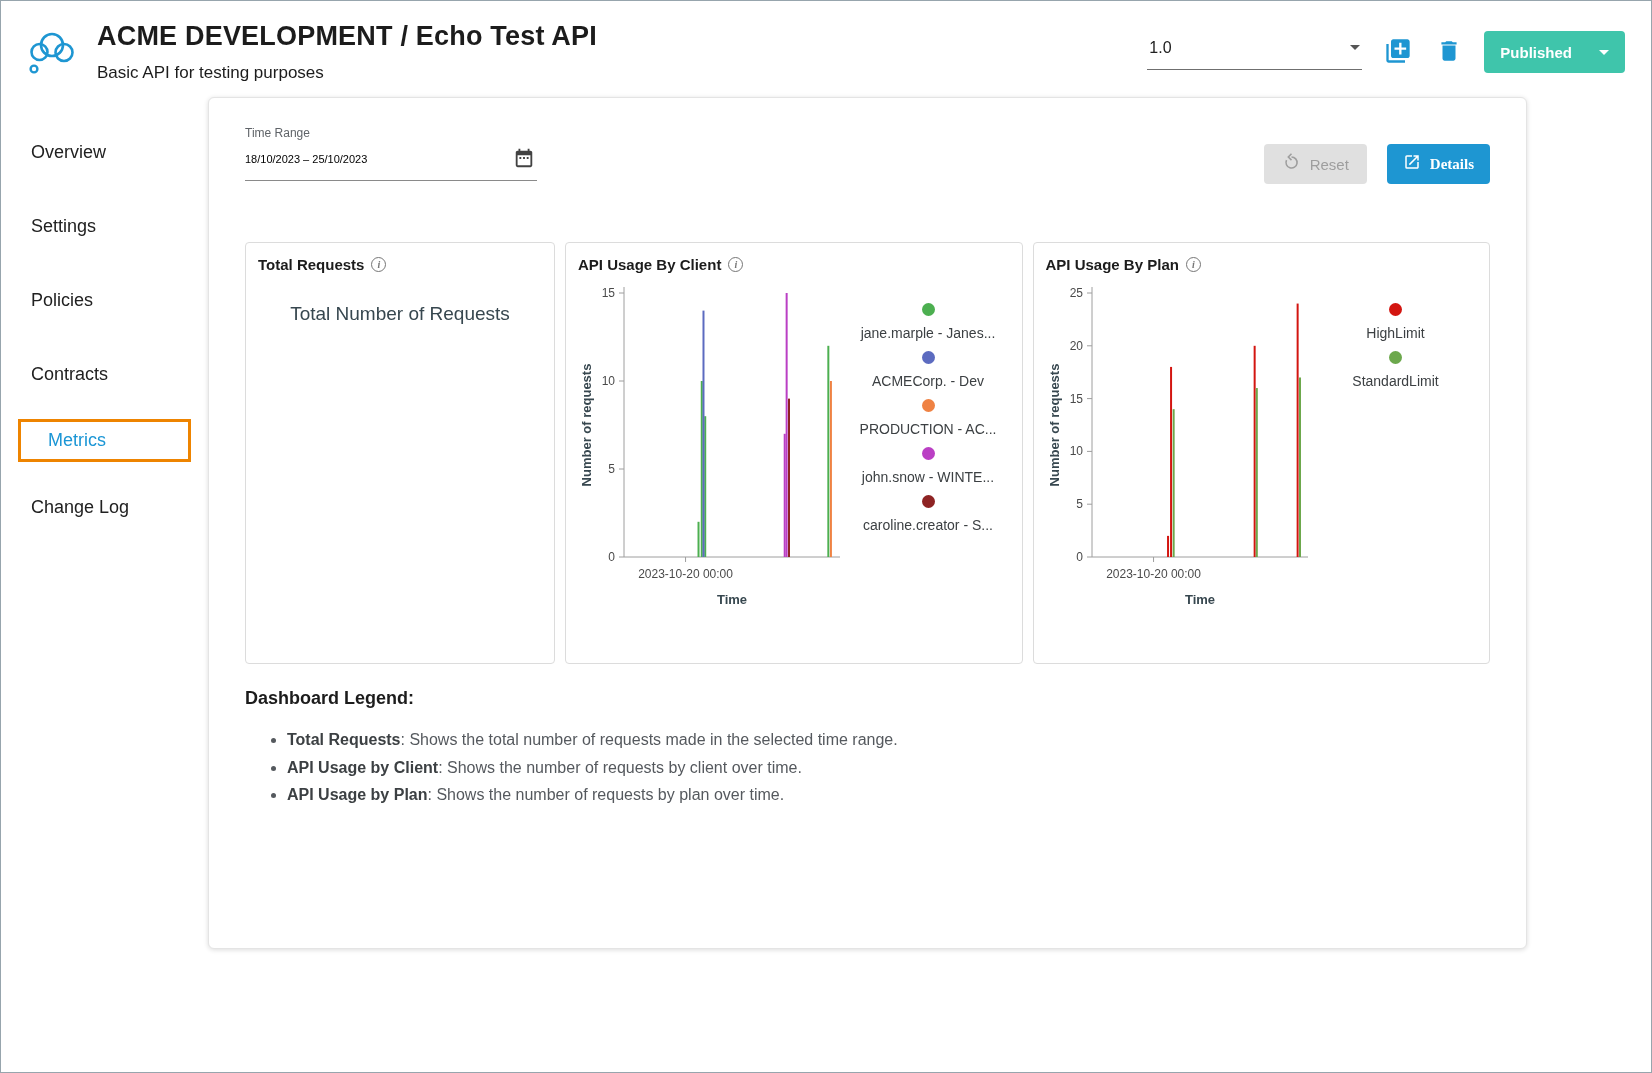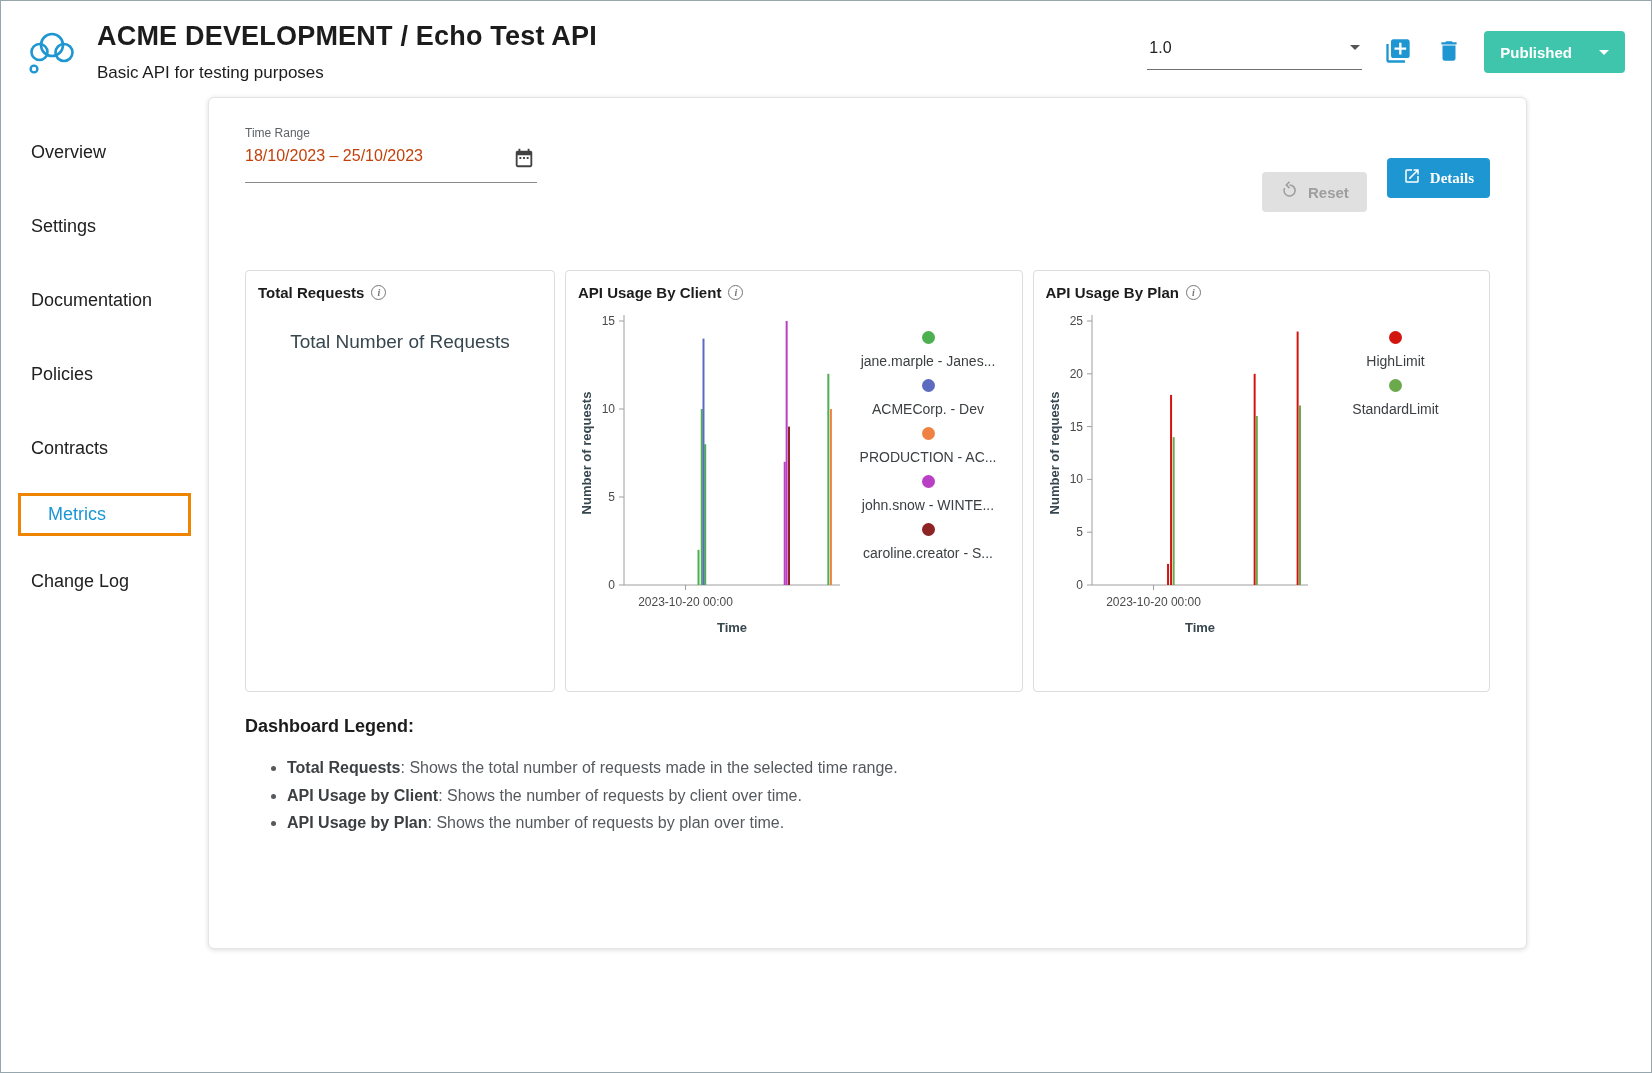--- a/index.html
+++ b/index.html
@@ -27,25 +27,25 @@
   .sidebar { width:207px; flex:none; padding-top:18px; }
   .side-item { height:74px; display:flex; align-items:center; padding-left:30px; font-size:18px; color:#212121; cursor:pointer; }
   .side-item.active { height:43px; margin:8px 17px; border:3px solid #EE8400; border-radius:0; padding-left:27px; color:#1B96D5; }
 
   .main-card { flex:1; margin-right:124px; background:#fff; border:1px solid #e4e4e4; border-radius:6px;
       box-shadow:0 1px 5px rgba(0,0,0,.14); padding:28px 36px 40px 36px; height:852px; }
 
   
   .toolbar { display:flex; justify-content:space-between; align-items:flex-start; }
   .tr-label { font-size:12px; color:#5f6368; display:block; }
-  .tr-field { width:292px; display:flex; justify-content:space-between; 
-      font-size:16px; color:#c2410c; padding:7px 2px 9px 0; border-bottom:1px solid #8a8a8a; cursor:pointer; }
+  .tr-field { width:292px; display:flex; justify-content:space-between; align-items:center;
+      font-size:11px; color:#000000; padding:7px 2px 9px 0; border-bottom:1px solid #8a8a8a; cursor:pointer; }
   .toolbar-buttons { display:flex; align-items:center; gap:20px; padding-top:18px; }
   .reset-btn { background:#e0e0e0; color:#9e9e9e; border:none; border-radius:4px; height:40px; padding:0 18px;
-      font-size:15px; font-weight:700; display:flex; align-items:center; gap:9px; cursor:default;margin-top:28px; }
+      font-size:15px; font-weight:400; display:flex; align-items:center; gap:9px; cursor:default; }
   .details-btn { background:#1E96D2; color:#fff; border:none; border-radius:4px; height:40px; padding:0 16px;
       font-size:15px; font-weight:700; display:flex; align-items:center; gap:9px; cursor:pointer;font-family:Liberation Serif, serif; }
 
   
   .tabs { display:flex; margin-top:28px; }
   .tab { width:190px; text-align:center; padding:15px 0 16px; font-size:15px; color:#5f6368; cursor:pointer; }
   .tab.active { border-bottom:2px solid #1E96D2; color:#4a565c; }
 
   
   .charts-row { display:flex; gap:10px; margin-top:58px; }
@@ -114,21 +114,20 @@
         <span class="caret-white"></span>
       </button>
     </div>
   </header>
 
   <div class="body-row">
 
     <nav class="sidebar">
       <div class="side-item">Overview</div>
       <div class="side-item">Settings</div>
-      <div class="side-item">Documentation</div>
       <div class="side-item">Policies</div>
       <div class="side-item">Contracts</div>
       <div class="side-item active">Metrics</div>
       <div class="side-item">Change Log</div>
     </nav>
 
     <main class="main-card">
 
       <div class="toolbar">
         <div>

